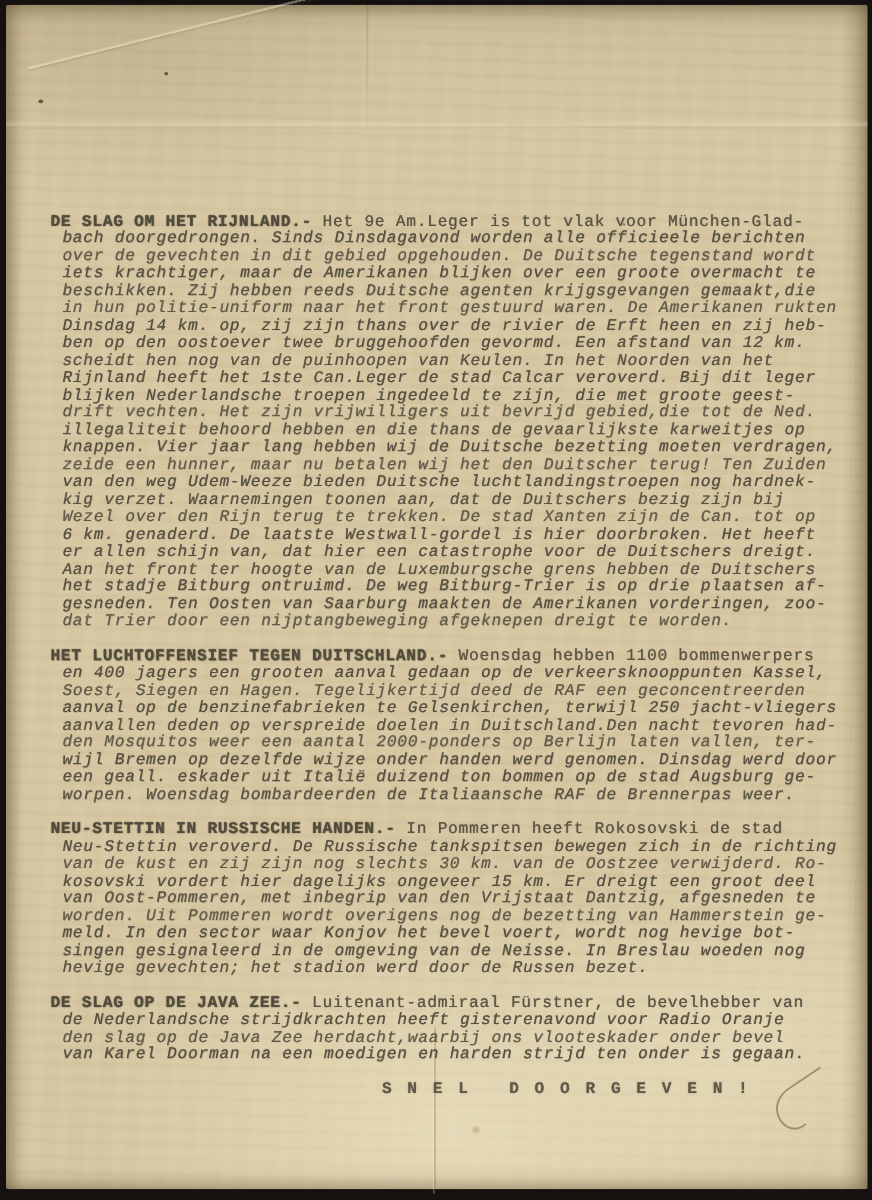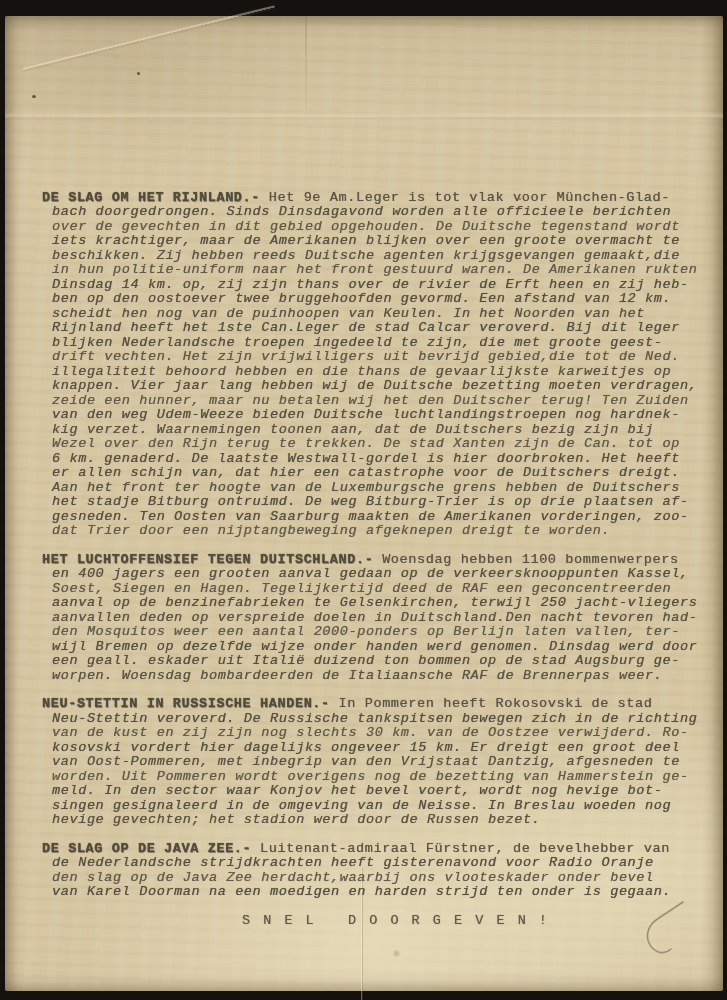--- a/index.html
+++ b/index.html
@@ -17,21 +17,20 @@
       linear-gradient(180deg, rgba(139,117,82,.14) 0px, rgba(139,117,82,.05) 60px, transparent 120px),
       linear-gradient(90deg, rgba(120,98,66,.18) 0px, transparent 14px, transparent 696px, rgba(120,98,66,.22) 100%),
       repeating-linear-gradient(93deg, rgba(255,252,240,.045) 0 9px, rgba(0,0,0,0) 9px 23px),
       repeating-linear-gradient(1.5deg, rgba(118,96,64,.04) 0 4px, rgba(0,0,0,0) 4px 13px),
       #d6c7a2;
     box-shadow:
       inset -12px 0 16px -9px rgba(90,73,48,.5),
       inset 12px 0 16px -9px rgba(90,73,48,.42),
       inset 0 12px 16px -9px rgba(90,73,48,.5),
       inset 0 -12px 16px -9px rgba(90,73,48,.4);
-    margin-top: 12px;
   }
   .crease{position:absolute;pointer-events:none;}
   .crease-fold-bottom{
     left:356px;top:852px;width:3px;height:139px;
     background:linear-gradient(90deg, rgba(255,250,235,.35) 0 1px, rgba(116,95,63,.28) 1px 2px, transparent 2px);
   }
   .crease-top-center{
     left:300px;top:0;width:2px;height:140px;
     background:linear-gradient(180deg, rgba(116,95,63,.22), transparent 85%);
   }
@@ -65,22 +64,23 @@
   .line{height:14.5px;}
   .line.cont{padding-left:10px;font-style:italic;}
   .line:nth-child(3n){opacity:.9;}
   .line:nth-child(4n+1){opacity:.96;}
   .heading{
     font-weight:700;color:rgba(78,71,56,.98);
     text-shadow:0 0 1.15px rgba(80,72,56,.95), .5px .5px .6px rgba(80,72,56,.55);
   }
   .footer-slogan{
     margin-top:13px;padding-left:200px;
-    font-weight:400;letter-spacing:2.5px;color:rgba(90,83,68,.88);
+    font-weight:700;letter-spacing:2.5px;color:rgba(90,83,68,.88);
     text-shadow:0 0 1px rgba(96,88,72,.8);
+    text-align:center;
   }
 </style>
 </head>
 <body>
 
 <div class="stage">
   <div class="paper">
     <div class="crease crease-horizontal"></div>
     <div class="crease crease-diagonal-topleft"></div>
     <div class="crease crease-top-center"></div>

